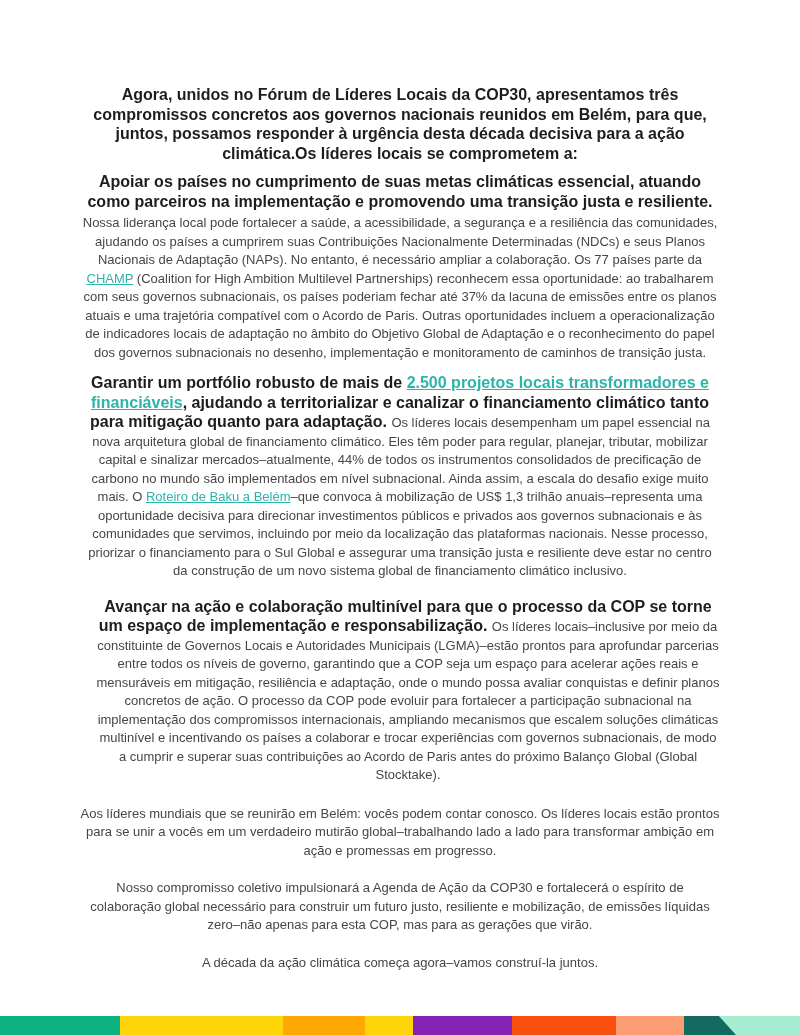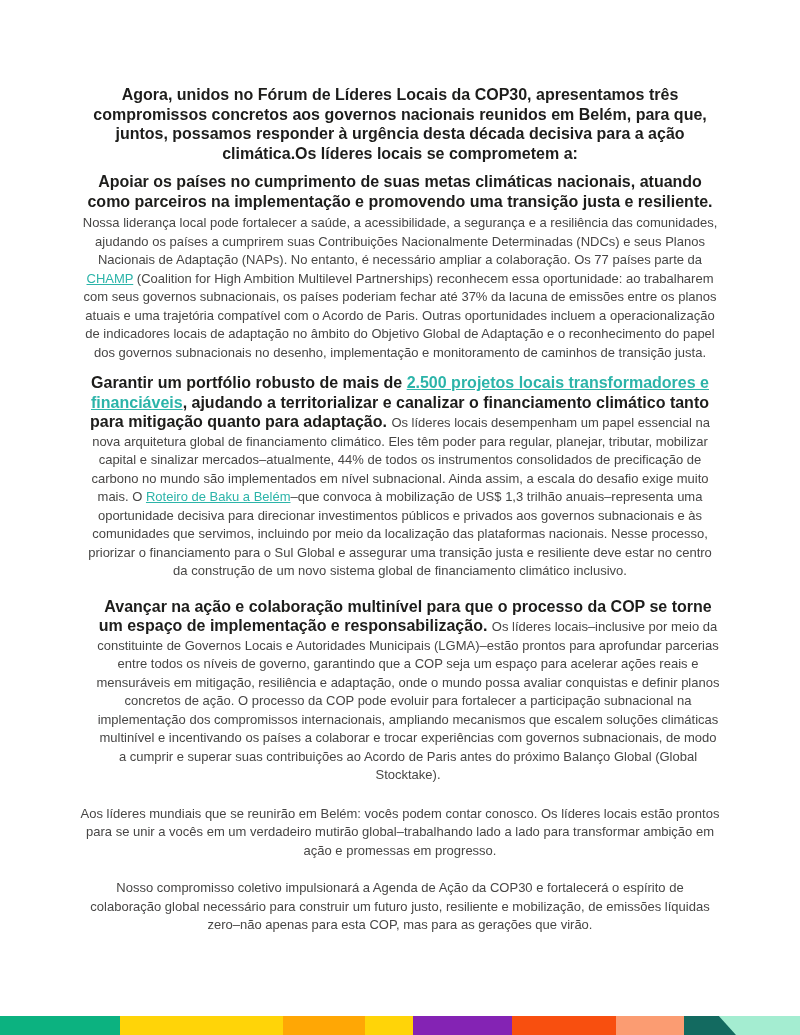--- a/index.html
+++ b/index.html
@@ -63,26 +63,27 @@
   .stripe .band { height: 100%; flex: 0 0 auto; }
   .stripe .band.band-darkteal {
     clip-path: polygon(0 0, 67% 0, 100% 100%, 0 100%);
   }
 </style>
 </head>
 <body>
 
 <main class="doc">
     <p class="para p-intro"><span class="seg-bold">Agora, unidos no Fórum de Líderes Locais da COP30, apresentamos três compromissos concretos aos governos nacionais reunidos em Belém, para que, juntos, possamos responder à urgência desta década decisiva para a ação climática.Os líderes locais se comprometem a:</span></p>
-    <p class="para p-heading"><span class="seg-bold">Apoiar os países no cumprimento de suas metas climáticas nacionais, atuando como parceiros na implementação e promovendo uma transição justa e resiliente.</span></p>
+    <p class="para p-heading"><span class="seg-bold">Apoiar os países no cumprimento de suas metas climáticas essencial, atuando como parceiros na implementação e promovendo uma transição justa e resiliente.</span></p>
     <p class="para p-body"><span class="seg-regular">Nossa liderança local pode fortalecer a saúde, a acessibilidade, a segurança e a resiliência das comunidades, ajudando os países a cumprirem suas Contribuições Nacionalmente Determinadas (NDCs) e seus Planos Nacionais de Adaptação (NAPs). No entanto, é necessário ampliar a colaboração. Os 77 países parte da </span><a href="#" class="seg-link">CHAMP</a><span class="seg-regular"> (Coalition for High Ambition Multilevel Partnerships) reconhecem essa oportunidade: ao trabalharem com seus governos subnacionais, os países poderiam fechar até 37% da lacuna de emissões entre os planos atuais e uma trajetória compatível com o Acordo de Paris. Outras oportunidades incluem a operacionalização de indicadores locais de adaptação no âmbito do Objetivo Global de Adaptação e o reconhecimento do papel dos governos subnacionais no desenho, implementação e monitoramento de caminhos de transição justa.</span></p>
     <p class="para p-mixed"><span class="seg-bold">Garantir um portfólio robusto de mais de </span><a href="#" class="seg-link-bold">2.500 projetos locais transformadores e financiáveis</a><span class="seg-bold">, ajudando a territorializar e canalizar o financiamento climático tanto para mitigação quanto para adaptação. </span><span class="seg-regular">Os líderes locais desempenham um papel essencial na nova arquitetura global de financiamento climático. Eles têm poder para regular, planejar, tributar, mobilizar capital e sinalizar mercados–atualmente, 44% de todos os instrumentos consolidados de precificação de carbono no mundo são implementados em nível subnacional. Ainda assim, a escala do desafio exige muito mais. O </span><a href="#" class="seg-link">Roteiro de Baku a Belém</a><span class="seg-regular">–que convoca à mobilização de US$ 1,3 trilhão anuais–representa uma oportunidade decisiva para direcionar investimentos públicos e privados aos governos subnacionais e às comunidades que servimos, incluindo por meio da localização das plataformas nacionais. Nesse processo, priorizar o financiamento para o Sul Global e assegurar uma transição justa e resiliente deve estar no centro da construção de um novo sistema global de financiamento climático inclusivo.</span></p>
     <p class="para p-mixed2"><span class="seg-bold">Avançar na ação e colaboração multinível para que o processo da COP se torne um espaço de implementação e responsabilização. </span><span class="seg-regular">Os líderes locais–inclusive por meio da constituinte de Governos Locais e Autoridades Municipais (LGMA)–estão prontos para aprofundar parcerias entre todos os níveis de governo, garantindo que a COP seja um espaço para acelerar ações reais e mensuráveis em mitigação, resiliência e adaptação, onde o mundo possa avaliar conquistas e definir planos concretos de ação. O processo da COP pode evoluir para fortalecer a participação subnacional na implementação dos compromissos internacionais, ampliando mecanismos que escalem soluções climáticas multinível e incentivando os países a colaborar e trocar experiências com governos subnacionais, de modo a cumprir e superar suas contribuições ao Acordo de Paris antes do próximo Balanço Global (Global Stocktake).</span></p>
     <p class="para p-closing"><span class="seg-regular">Aos líderes mundiais que se reunirão em Belém: vocês podem contar conosco. Os líderes locais estão prontos para se unir a vocês em um verdadeiro mutirão global–trabalhando lado a lado para transformar ambição em ação e promessas em progresso.</span></p>
     <p class="para p-closing"><span class="seg-regular">Nosso compromisso coletivo impulsionará a Agenda de Ação da COP30 e fortalecerá o espírito de colaboração global necessário para construir um futuro justo, resiliente e mobilização, de emissões líquidas zero–não apenas para esta COP, mas para as gerações que virão.</span></p>
+    <p class="para p-final"><span class="seg-regular">A década da ação climática começa agora–vamos construí-la juntos.</span></p>
   </main>
 
 <div class="stripe" style="background: rgb(164, 237, 209);">
     <div class="band band-green" style="width: 120px; background: rgb(12, 178, 128);"></div>
     <div class="band band-yellow" style="width: 163px; background: rgb(255, 212, 8);"></div>
     <div class="band band-orange" style="width: 82px; background: rgb(255, 167, 5);"></div>
     <div class="band band-yellow-2" style="width: 48px; background: rgb(255, 212, 8);"></div>
     <div class="band band-purple" style="width: 99px; background: rgb(132, 35, 180);"></div>
     <div class="band band-red-orange" style="width: 104px; background: rgb(248, 79, 15);"></div>
     <div class="band band-salmon" style="width: 68px; background: rgb(251, 156, 114);"></div>

